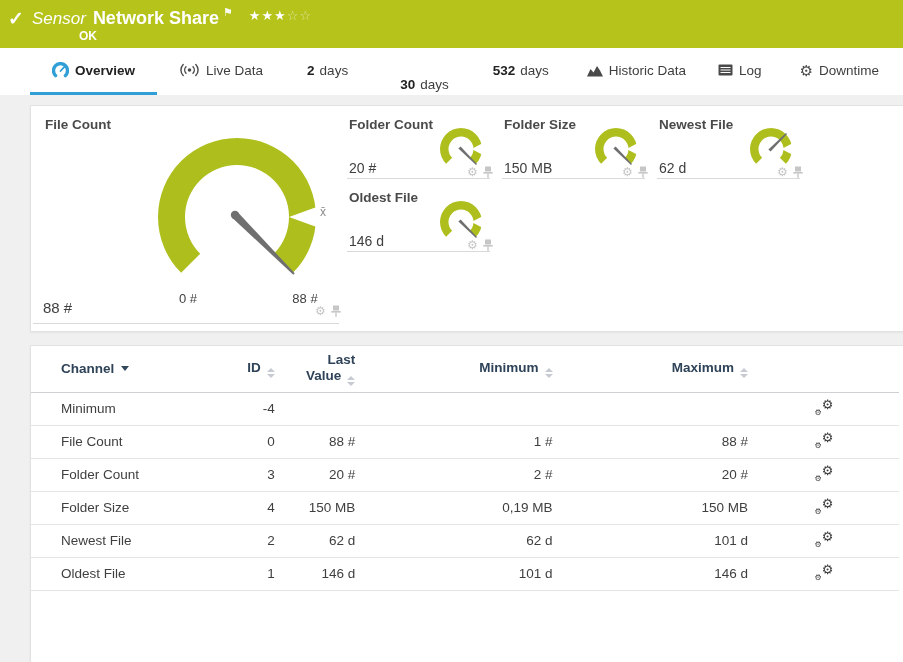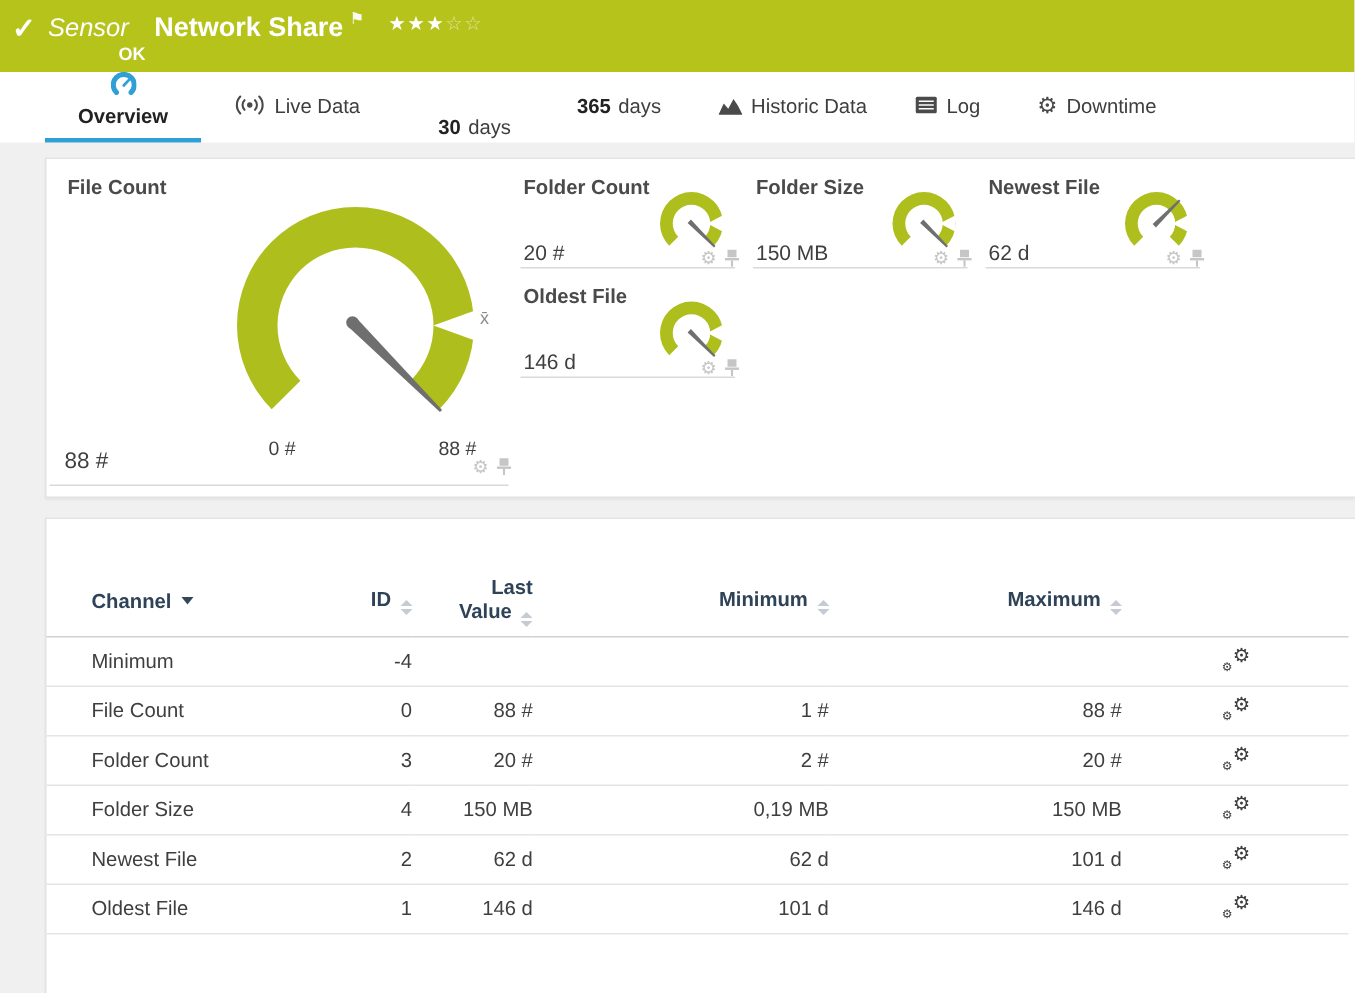--- a/index.html
+++ b/index.html
@@ -3,32 +3,32 @@
 <meta charset="utf-8">
 <style>
   * { margin:0; padding:0; box-sizing:border-box; }
   html,body { width:903px; height:662px; overflow:hidden; background:#f0f0f0;
     font-family:"Liberation Sans", sans-serif; color:#3f3f3f; }
 
   
   .topbar { position:relative; width:100%; height:48px; background:#b5c31a; color:#fff; }
   .topbar .check { position:absolute; left:8px; top:7px; font-size:19px; font-weight:bold; }
   .topbar .line1 { position:absolute; left:32px; top:6px; white-space:nowrap; }
-  .sensor-word { font-style:italic; font-size:17px; margin-right:17px; }
+  .sensor-word { font-style:italic; font-size:17px; margin-right:7px; }
   .sensor-name { font-weight:bold; font-size:18px; }
   .flag { font-size:11px; vertical-align:8px; margin-left:4px; opacity:.95; }
   .stars { font-size:13px; letter-spacing:1px; vertical-align:4px; margin-left:16px; }
   .stars .empty { opacity:.55; }
   .status-ok { position:absolute; left:55px; top:29px; font-size:12px; font-weight:bold;margin-left:24px; }
 
   
   .tabbar { display:flex; align-items:stretch; height:47px; background:#fff; padding-left:30px; }
   .tab { display:flex; align-items:center; gap:6px; padding:0 22px; border-bottom:3px solid transparent;
          font-size:13.5px; color:#3e3e3e; cursor:pointer; white-space:nowrap; }
-  .tab.active { border-bottom-color:#2f9fd6;flex-direction:column; }
+  .tab.active { border-bottom-color:#2f9fd6; }
   .tab.active .tab-label { font-weight:bold; color:#222; }
   .tab .num { font-weight:bold; color:#222; margin-right:5px; }
   .tab.small-pad { padding:0 16px; }
   .tab.ml8 { margin-left:8px;margin-top:28px; }
   .tab.ml6 { margin-left:6px; }
   .tab-icon svg { display:block; }
   .gear-glyph { font-size:15px; color:#4a4a4a; line-height:1; }
 
   
   .card { position:absolute; background:#fff; border:1px solid #e2e2e2; border-right:none;
@@ -54,21 +54,21 @@
   .mini { position:absolute; width:155px; height:73px; }
   .mini-title { left:8px; top:11px; }
   .mini-gauge { position:absolute; left:97px; top:20px; }
   .mini-value { position:absolute; left:8px; top:54px; font-size:14px; }
   .mini-icons { left:126px; top:60px; }
   .mini-div { left:6px; top:72px; width:143px; }
   .pos-fc { left:310px; top:0; } .pos-fs { left:465px; top:0; }
   .pos-nf { left:620px; top:0; } .pos-of { left:310px; top:73px; }
 
   
-  table.channels { border-collapse:collapse; width:868px; margin-top:32px; table-layout:fixed; }
+  table.channels { border-collapse:collapse; width:868px; table-layout:fixed; }
   .channels col.c-ch{width:200px;} .channels col.c-id{width:42px;} .channels col.c-lv{width:80px;}
   .channels col.c-min{width:196px;} .channels col.c-max{width:194px;} .channels col.c-ic{width:150px;}
   .channels th { color:#2f4358; font-size:13.5px; font-weight:bold; height:46px; vertical-align:middle;
                  border-bottom:1px solid #cfcfd4; }
   .channels td { font-size:13.5px; height:33px; border-bottom:1px solid #e4e4e7; }
   .col-left { text-align:left; padding-left:30px; }
   .col-right { text-align:right; }
   .col-center { text-align:center; }
   .caret-down { display:inline-block; margin-left:7px; width:0; height:0; vertical-align:2px;
     border-left:4px solid transparent; border-right:4px solid transparent; border-top:5px solid #33475b; }
@@ -107,25 +107,28 @@
       <svg width="21" height="14" viewBox="0 0 21 14">
         <circle cx="10.5" cy="7" r="1.8" fill="#4a4a4a"></circle>
         <path d="M7,3.8 A4.6,4.6 0 0 0 7,10.2" fill="none" stroke="#4a4a4a" stroke-width="1.4" stroke-linecap="round"></path>
         <path d="M4.2,1.4 A8,8 0 0 0 4.2,12.6" fill="none" stroke="#4a4a4a" stroke-width="1.4" stroke-linecap="round"></path>
         <path d="M14,3.8 A4.6,4.6 0 0 1 14,10.2" fill="none" stroke="#4a4a4a" stroke-width="1.4" stroke-linecap="round"></path>
         <path d="M16.8,1.4 A8,8 0 0 1 16.8,12.6" fill="none" stroke="#4a4a4a" stroke-width="1.4" stroke-linecap="round"></path>
       </svg>
       </span>
     <span class="tab-label">Live Data</span>
   </div>
+  <div class="tab">
+    <span class="tab-label"><span class="num">2</span><span>days</span></span>
+  </div>
   <div class="tab ml8">
     <span class="tab-label"><span class="num">30</span><span>days</span></span>
   </div>
   <div class="tab">
-    <span class="tab-label"><span class="num">365</span><span>days</span></span>
+    <span class="tab-label"><span class="num">532</span><span>days</span></span>
   </div>
   <div class="tab small-pad">
     <span class="tab-icon">
       <svg width="16" height="13" viewBox="0 0 16 13">
         <polygon points="0,12.5 3.5,5 6.5,8.5 10,2 13,6.5 16,12.5" fill="#4a4a4a"></polygon>
       </svg>
       </span>
     <span class="tab-label">Historic Data</span>
   </div>
   <div class="tab small-pad">

